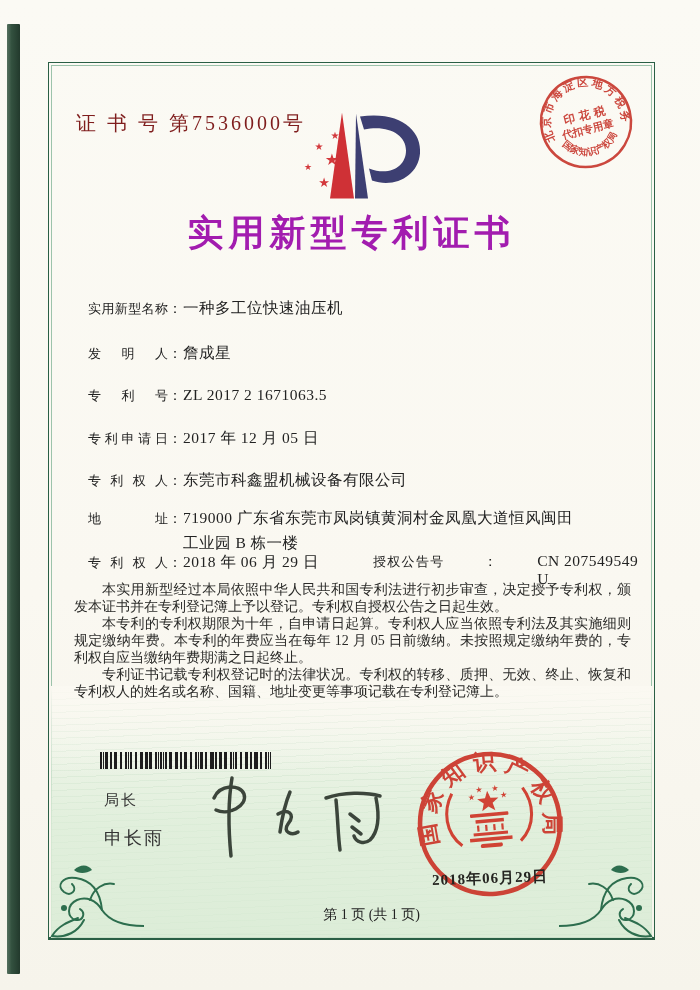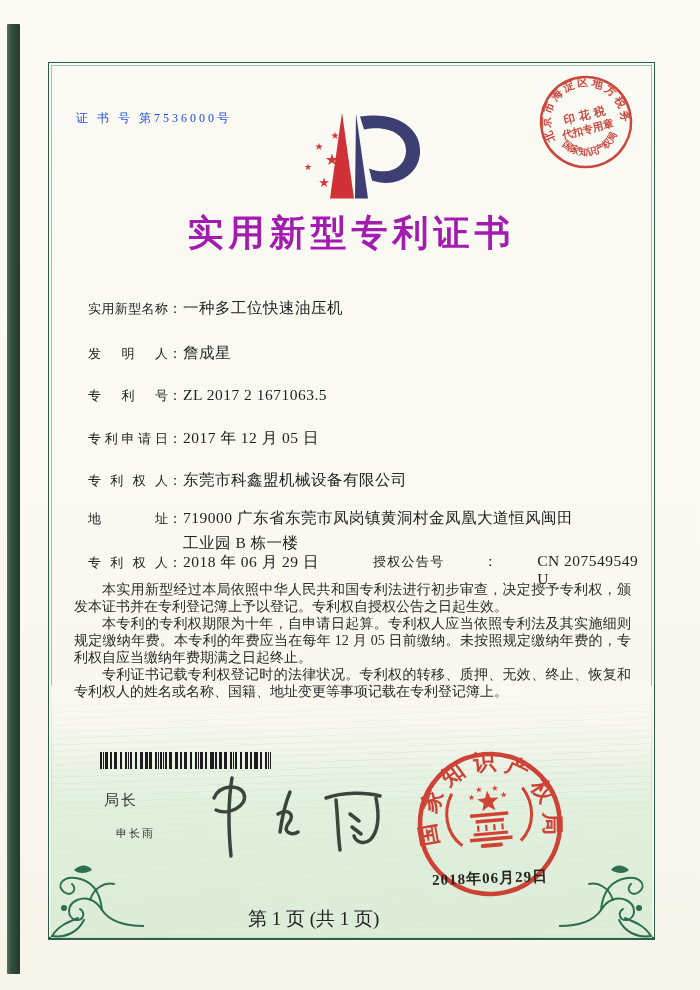--- a/index.html
+++ b/index.html
@@ -28,21 +28,21 @@
   .band{
     left:51px;top:686px;width:601px;height:252px;
     background:
       linear-gradient(180deg,rgba(235,245,233,0) 0%,rgba(228,242,225,.55) 22%,rgba(221,238,217,.85) 55%,rgba(218,236,214,.92) 100%),
       repeating-linear-gradient(178deg,rgba(108,168,120,.25) 0 1px,rgba(255,255,255,0) 1px 6.5px);
   }
   .band::before{
     content:"";position:absolute;left:0;top:0;right:0;height:90px;
     background:linear-gradient(180deg,#fbf9f2 0%,rgba(251,249,242,0) 100%);
   }
-  .certno{left:76px;top:110px;font-size:12px;letter-spacing:3px;color:#1d4ed8;}
+  .certno{left:76px;top:110px;font-size:20px;letter-spacing:3px;color:#7f1d1d;}
   .title{
     left:48px;top:209px;width:607px;text-align:center;
     font-size:36px;font-weight:bold;letter-spacing:5px;color:#a21caf;
   }
   .frow{position:absolute;left:88px;display:flex;align-items:baseline;font-size:15.5px;color:#222;}
   .flabel{
     display:inline-block;width:80px;font-size:13px;color:#222;
     text-align:justify;text-align-last:justify;text-justify:inter-character;
   }
   .colon{display:inline-block;width:15px;font-size:14px;}
@@ -55,26 +55,26 @@
   }
   .paras p{margin:0;text-indent:2em;}
   .barcode{
     left:100px;top:752px;width:171px;height:17px;
     background:
       repeating-linear-gradient(90deg,#1d1d1d 0 2px,rgba(0,0,0,0) 2px 5px),
       repeating-linear-gradient(90deg,#1d1d1d 0 1px,rgba(0,0,0,0) 1px 7px),
       repeating-linear-gradient(90deg,rgba(0,0,0,0) 0 3px,#1d1d1d 3px 4px,rgba(0,0,0,0) 4px 11px);
   }
   .dirtitle{left:104px;top:791px;font-size:15px;color:#333;letter-spacing:2px;}
-  .dirname{left:116px;top:826px;font-size:11px;color:#333;letter-spacing:2px;}
+  .dirname{left:104px;top:826px;font-size:18px;color:#333;letter-spacing:2px;}
   .sealdate{
     left:404px;top:869px;width:172px;text-align:center;
     font-size:15px;font-weight:600;letter-spacing:1px;color:#242420;transform:rotate(-2deg);
   }
-  .footer{left:248px;top:906px;width:172px;text-align:left;font-size:19px;color:#222;}
+  .footer{left:248px;top:906px;width:172px;text-align:right;font-size:14px;color:#222;}
   .stampbox{left:538px;top:74px;width:96px;height:96px;transform:rotate(-14deg);opacity:.92;}
   .sealbox{left:414px;top:748px;width:152px;height:152px;transform:rotate(-5deg);opacity:.95;}
   .flourish{width:100px;height:88px;}
   .flourR{transform:scaleX(-1);}
   svg text{font-family:"DejaVu Sans","Liberation Sans",sans-serif;}
 </style>
 </head>
 <body>
 
 <div class="abs binding"></div>

